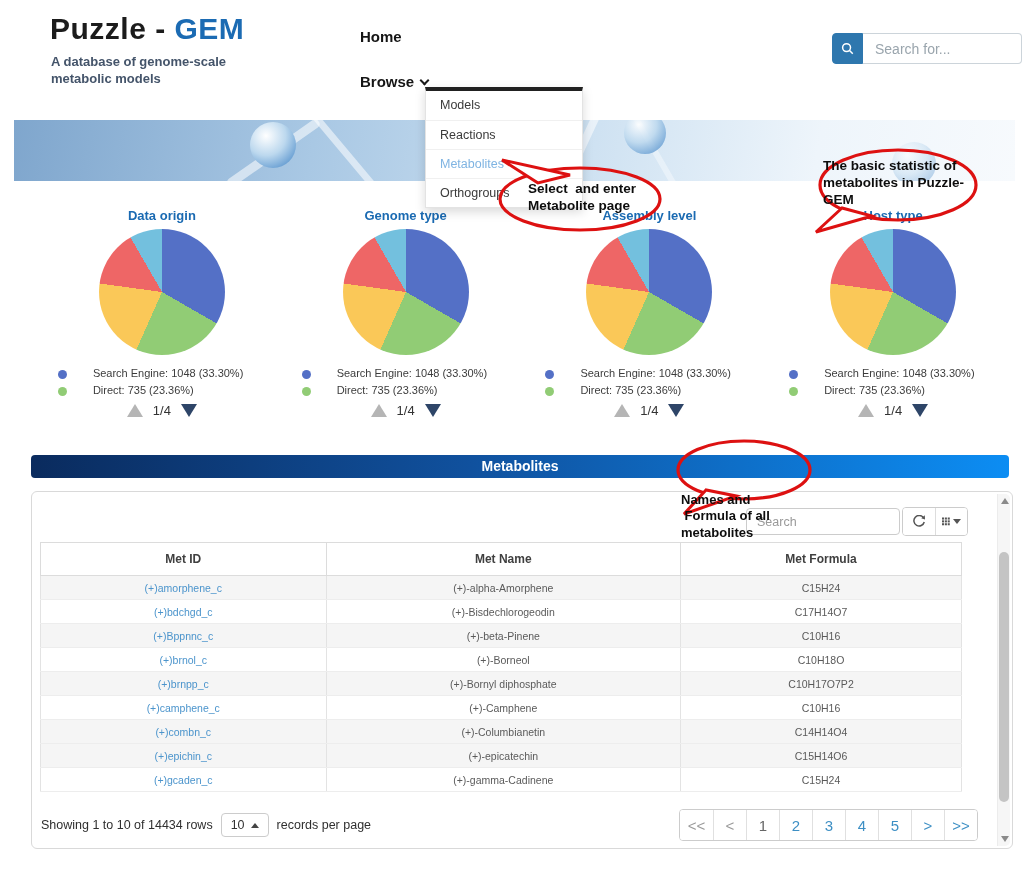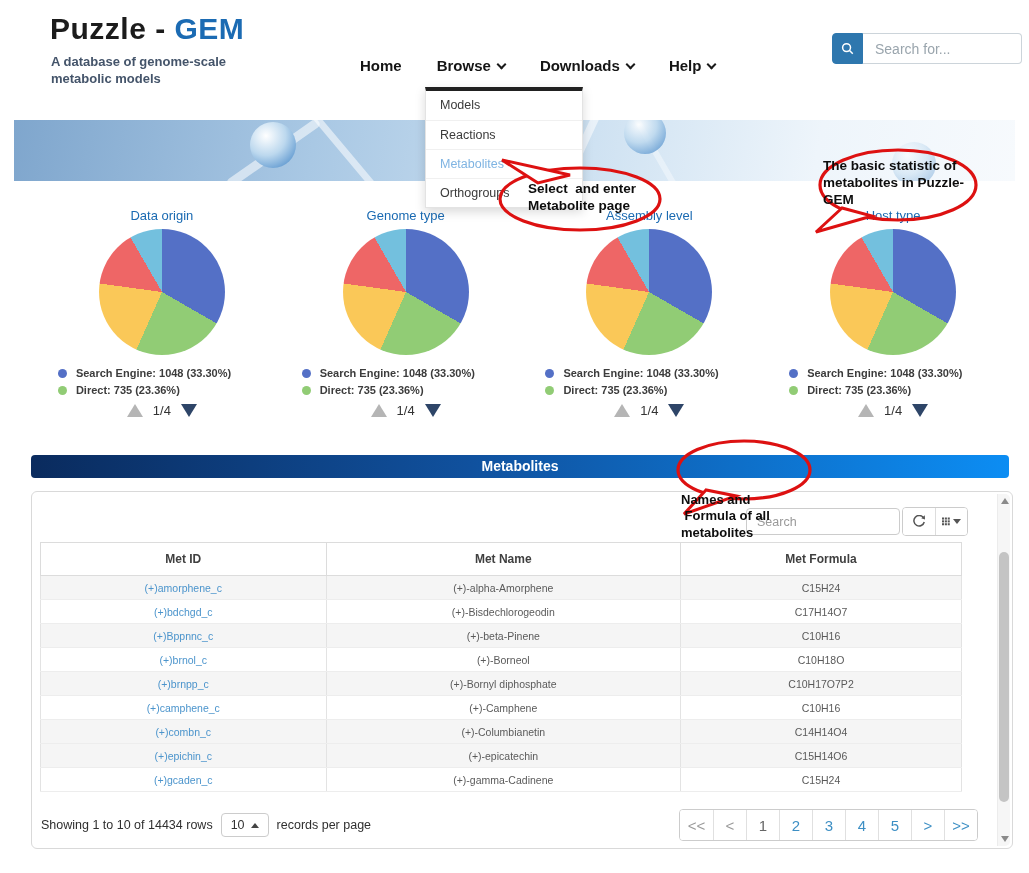--- a/index.html
+++ b/index.html
@@ -3,21 +3,21 @@
 <meta charset="utf-8">
 <style>
   html,body{margin:0;padding:0;background:#fff;}
   *{box-sizing:border-box;font-family:"Liberation Sans", sans-serif;}
   .page{position:relative;width:1029px;height:873px;background:#fff;overflow:hidden;}
 
   
   .logo{position:absolute;left:50px;top:12px;font-size:30px;font-weight:800;letter-spacing:.5px;color:#1c1c1c;}
   .logo .blue{color:#1b6bb3;}
   .tagline{position:absolute;left:51px;top:54px;width:230px;font-size:13px;font-weight:700;color:#44546a;line-height:1.3;}
-  .main-nav{position:absolute;left:360px;top:57px;display:flex;gap:35px;}
+  .main-nav{position:absolute;left:360px;top:28px;display:flex;gap:28px;flex-direction:column;}
   .nav-item{font-size:15px;font-weight:700;color:#151515;cursor:pointer;white-space:nowrap;}
   .caret{display:inline-block;width:7px;height:7px;border-right:2.5px solid #1a1a1a;border-bottom:2.5px solid #1a1a1a;transform:rotate(45deg);margin-left:7px;vertical-align:3px;}
   .nav-search{position:absolute;left:832px;top:33px;display:flex;}
   .search-btn{width:31px;height:31px;background:#2e77ae;border:1px solid #2e77ae;border-radius:4px 0 0 4px;display:flex;align-items:center;justify-content:center;cursor:pointer;}
   .search-input{width:159px;height:31px;border:1px solid #ccd4da;border-left:none;border-radius:0 4px 4px 0;padding:0 12px;font-size:14px;color:#333;outline:none;}
   .search-input::placeholder{color:#9aa5ad;}
 
   
   .dropdown{position:absolute;left:425px;top:87px;width:158px;background:#fff;border:1px solid #e3e3e3;border-top:4px solid #212121;box-shadow:0 4px 10px rgba(0,0,0,.15);z-index:40;}
   .dd-item{height:29px;line-height:29px;padding-left:14px;font-size:12.5px;color:#3a3a3a;border-top:1px solid #f0f0f0;cursor:pointer;background:#fff;}
@@ -27,24 +27,24 @@
   
   .banner{position:absolute;left:14px;top:120px;width:1001px;height:61px;overflow:hidden;
     background:linear-gradient(100deg,#7fa6cd 0%,#a9c8e4 30%,#cfe2f2 58%,#eef5fb 80%,#f7fafd 100%);}
   .banner .ball{position:absolute;border-radius:50%;background:radial-gradient(circle at 35% 30%,#ffffff,#bcd8ee 45%,#5d97cf 85%);}
   .banner .rod{position:absolute;background:rgba(255,255,255,.55);border-radius:4px;}
   .banner-title{position:absolute;left:16px;top:50%;transform:translateY(-50%);font-size:24px;font-weight:800;color:#fff;text-shadow:0 1px 3px rgba(10,40,90,.45);}
 
   
   .charts-row{position:absolute;left:40px;top:208px;width:975px;display:flex;}
   .chart-col{flex:1;text-align:center;}
-  .chart-title{font-size:13px;font-weight:400;color:#1a6ab2;margin-bottom:4px;}
+  .chart-title{font-size:13px;font-weight:700;color:#1a6ab2;margin-bottom:4px;}
   .pie{width:126px;height:126px;border-radius:50%;margin:6px auto 12px;}
   .legend{width:208px;margin:0 auto;text-align:left;}
-  .legend-item{display:flex;align-items:center;gap:9px;margin:5px 0;font-weight:bold;}
+  .legend-item{display:flex;align-items:flex-end;gap:26px;margin:5px 0;}
   .dot{width:9px;height:9px;border-radius:50%;flex:none;}
   .legend-text{font-size:11px;color:#3c3c3c;}
   .pager{display:flex;align-items:center;justify-content:center;gap:10px;margin-top:7px;}
   .pager-text{font-size:13px;color:#333;}
   .tri-up{width:0;height:0;border-left:8px solid transparent;border-right:8px solid transparent;border-bottom:13px solid #b5b5b5;cursor:pointer;}
   .tri-down{width:0;height:0;border-left:8px solid transparent;border-right:8px solid transparent;border-top:13px solid #2e4568;cursor:pointer;}
 
   
   .section-bar{position:absolute;left:31px;top:455px;width:978px;height:23px;border-radius:4px;
     background:linear-gradient(90deg,#0a2b5e 0%,#10519e 45%,#0c8df3 100%);

